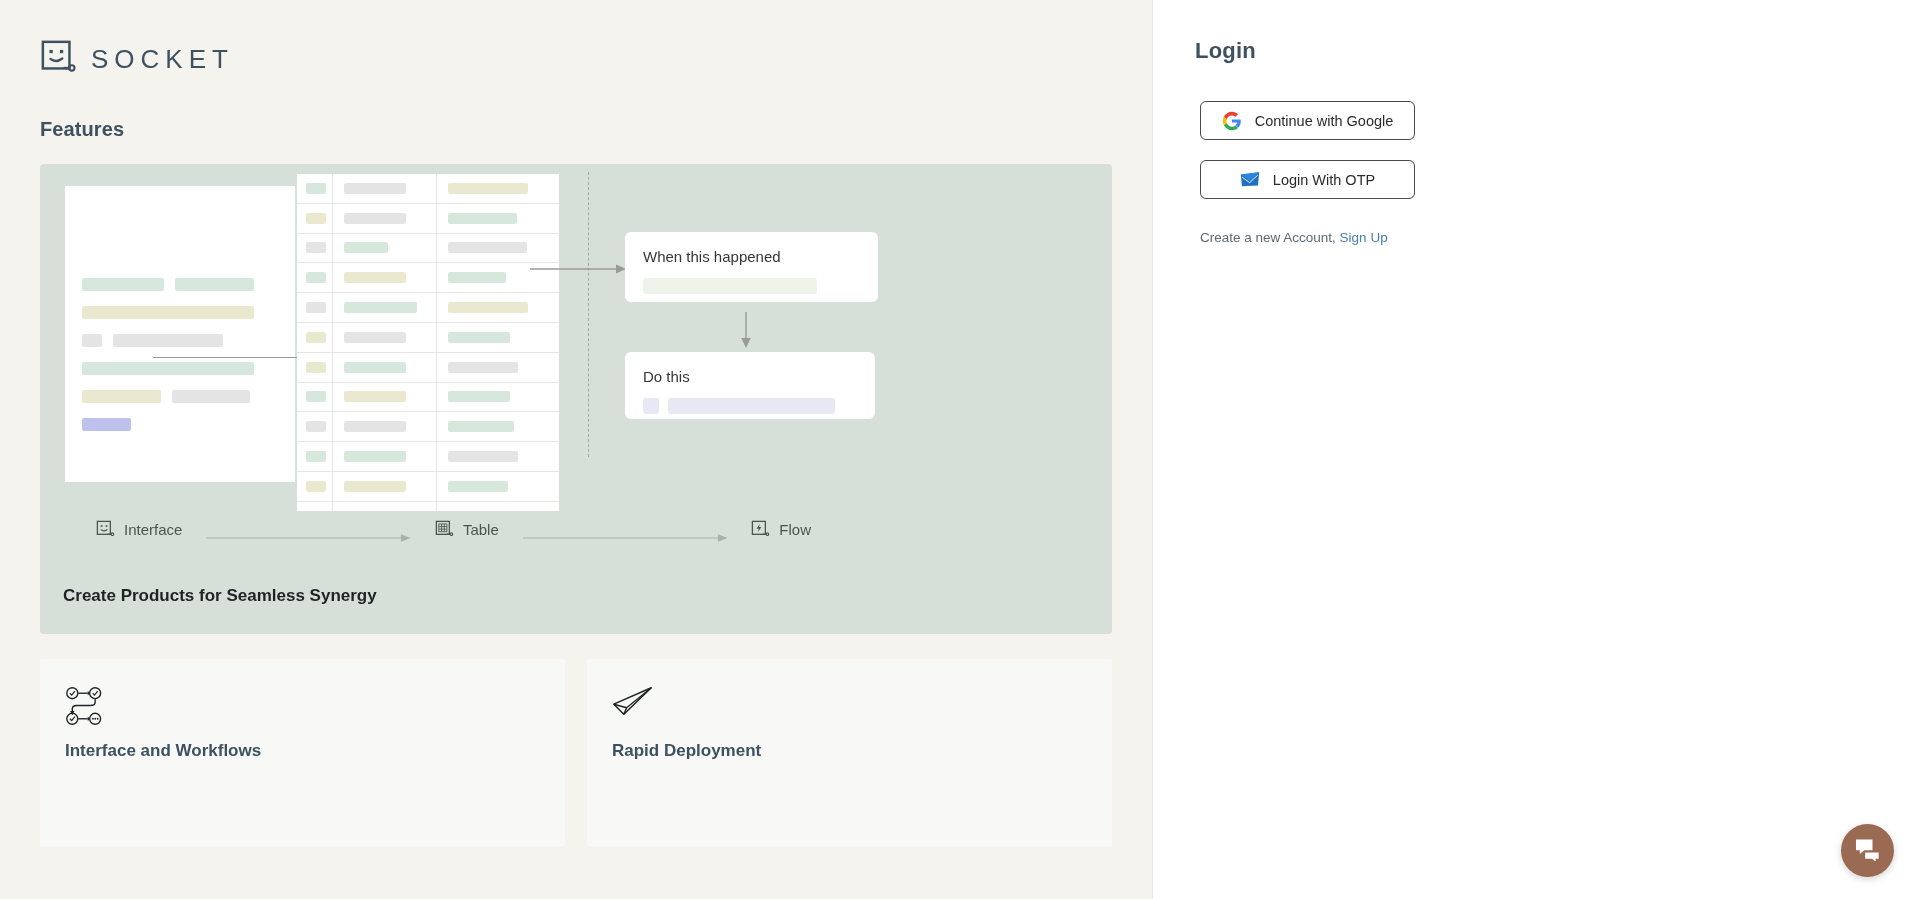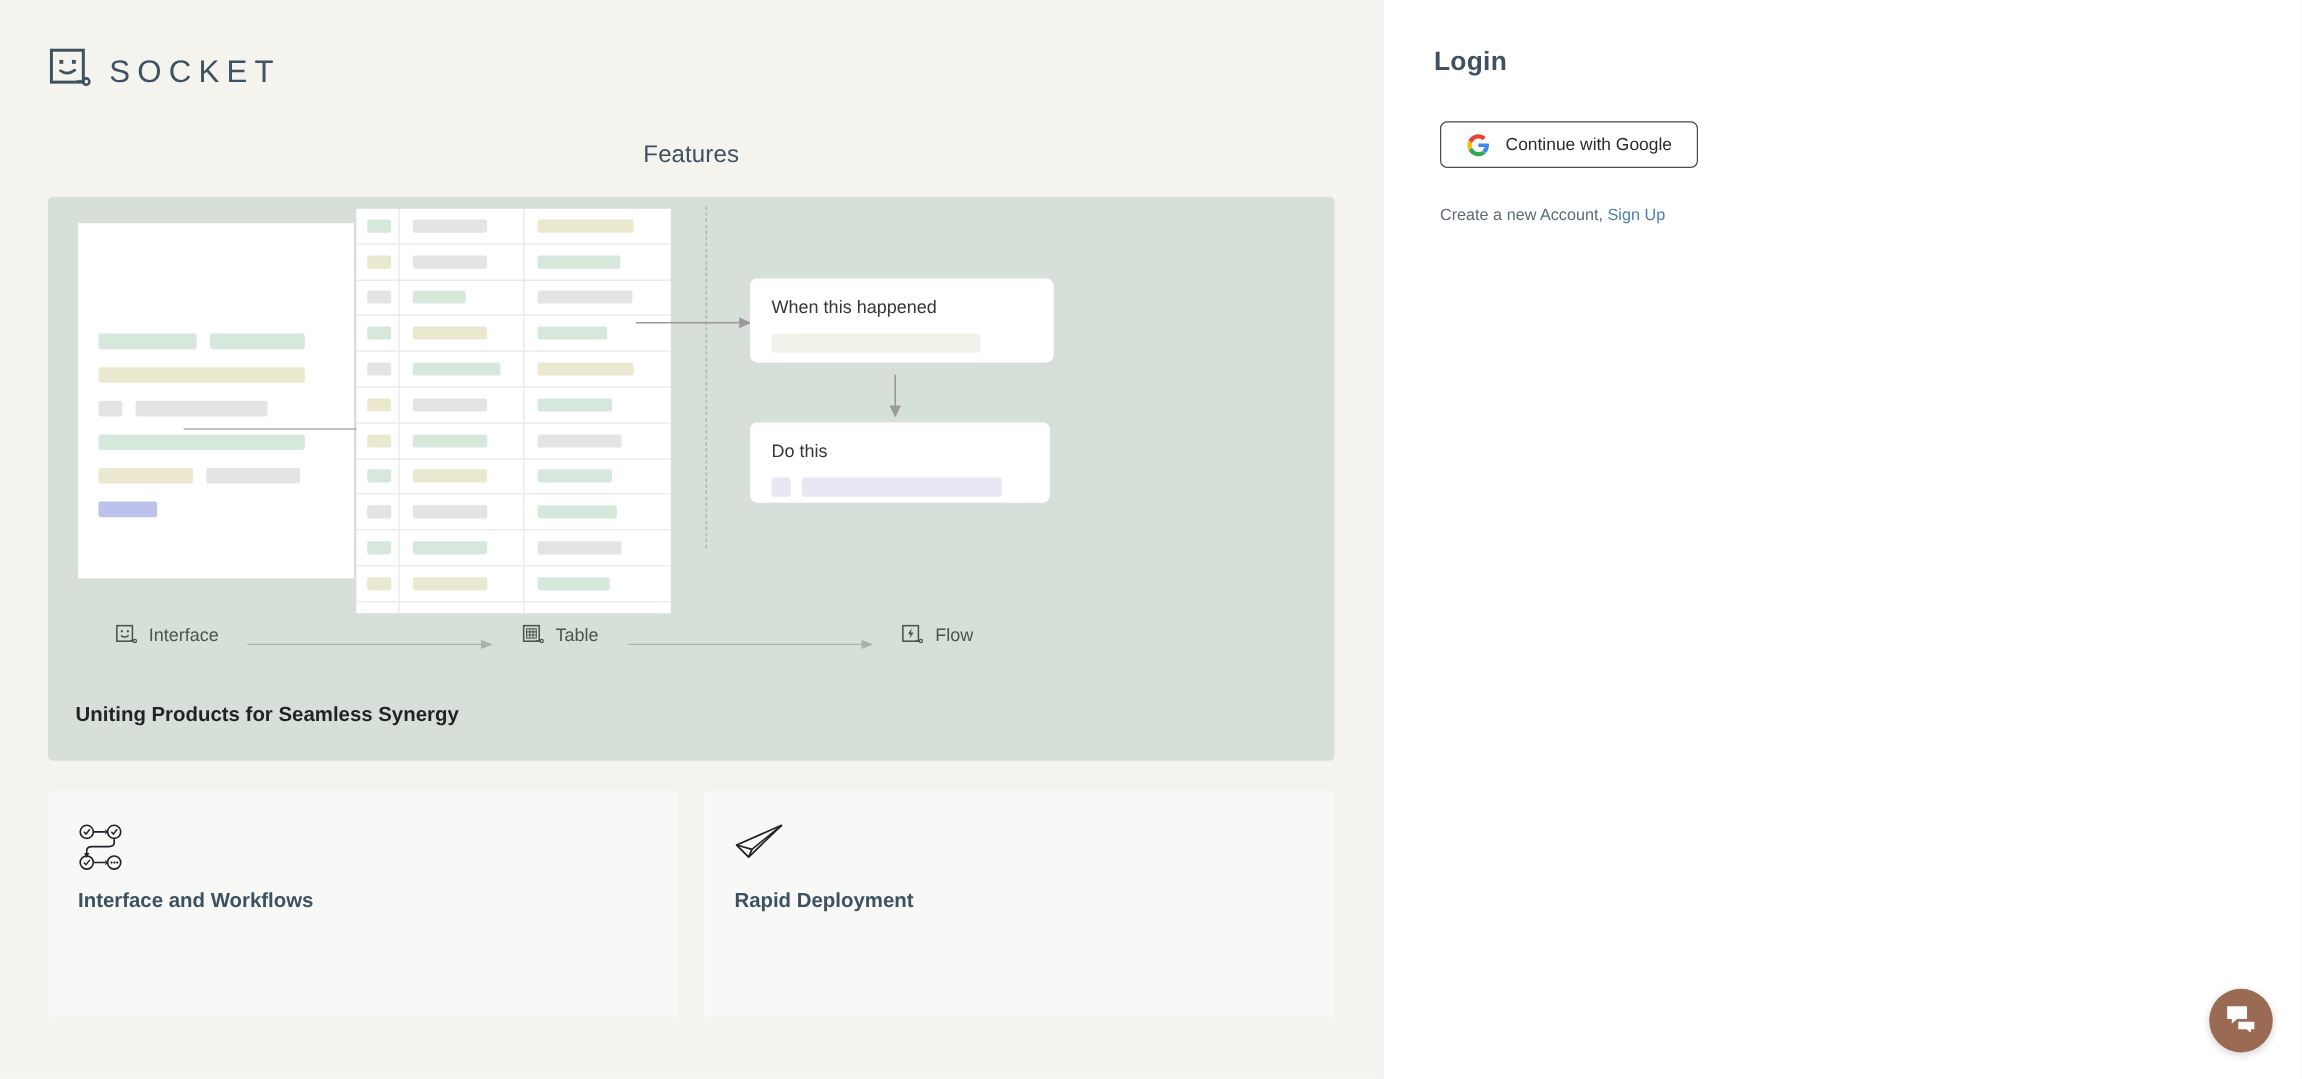--- a/index.html
+++ b/index.html
@@ -47,24 +47,23 @@
     letter-spacing: 6px;
     font-weight: 500;
     color: #3d5161;
     line-height: 1;
     padding-top: 2px;
   }
 
   .features-heading {
     margin-top: 40px;
     font-size: 20px;
-    font-weight: normal;
+    font-weight: bold;
     color: #3d5161;
     letter-spacing: .1px;
-    text-align: center;
   }
 
   
   .hero-card {
     margin-top: 23px;
     width: 1072px;
     height: 470px;
     background: #d7e0d8;
     border-radius: 4px;
     position: relative;
@@ -570,21 +569,21 @@
               <polygon points="10.2,4.2 6.4,10 9,10 8.2,14 12,8.2 9.4,8.2" fill="#4b5550"></polygon>
               <path d="M13.6 16.4 L17.6 16.4" stroke="#4b5550" stroke-width="1.4"></path>
               <circle cx="19" cy="16.4" r="1.5" fill="none" stroke="#4b5550" stroke-width="1.3"></circle>
             </svg>
           </span>
           <span class="legend-label">Flow</span>
         </div>
 
       </div>
 
-      <div class="hero-caption">Uniting Products for Seamless Synergy</div>
+      <div class="hero-caption">Create Products for Seamless Synergy</div>
     </div>
 
     <div class="cards-row">
 
       <div class="fcard">
         <div class="fcard-icon">
           <svg width="42" height="42" viewBox="0 0 46 46">
             <circle cx="8" cy="9" r="6" fill="none" stroke="#1f2326" stroke-width="1.5"></circle>
             <path d="M5.4 9 L7.3 11 L10.8 6.6" fill="none" stroke="#1f2326" stroke-width="1.3"></path>
             <circle cx="33" cy="9" r="6" fill="none" stroke="#1f2326" stroke-width="1.5"></circle>
@@ -629,20 +628,30 @@
         <svg class="auth-ico" viewBox="0 0 48 48">
           <path fill="#4285F4" d="M45.1 24.5c0-1.6-.1-2.8-.4-4H24v7.3h12.1c-.2 2-1.6 5-4.5 7l6.9 5.3c4.1-3.8 6.6-9.4 6.6-15.6z"></path>
           <path fill="#34A853" d="M24 46c5.9 0 10.9-2 14.5-5.3l-6.9-5.3c-1.8 1.3-4.3 2.2-7.6 2.2-5.8 0-10.7-3.8-12.5-9.1l-7.1 5.5C8.1 41.1 15.4 46 24 46z"></path>
           <path fill="#FBBC05" d="M11.5 28.5c-.5-1.4-.8-2.9-.8-4.5s.3-3.1.7-4.5l-7.1-5.5C2.8 17 2 20.4 2 24s.8 7 2.3 10z"></path>
           <path fill="#EA4335" d="M24 10.6c4.1 0 6.9 1.8 8.5 3.3l6.2-6C34.9 4.4 29.9 2 24 2 15.4 2 8.1 6.9 4.3 14l7.1 5.5c1.9-5.3 6.8-8.9 12.6-8.9z"></path>
         </svg>
       </span>
       <span>Continue with Google</span>
     </button>
 
+    <button class="auth-btn otp">
+      <span>
+        <svg class="auth-ico" viewBox="0 0 24 20">
+          <path d="M1 3.5 L23 0.8 L21.6 16.5 L2.4 17.6 Z" fill="#1f6fc4"></path>
+          <path d="M1 3.5 L12 11.6 L23 0.8" fill="#2f86e0"></path>
+          <path d="M2.6 6.6 L11.6 13.2 L21.3 4.2" fill="none" stroke="#ffffff" stroke-width="1.1"></path>
+        </svg>
+      </span>
+      <span>Login With OTP</span>
+    </button>
 
     <div class="signup-line">
       <span>Create a new Account,</span>
       <a class="signup-link" href="#">Sign Up</a>
     </div>
 
     <div class="chat-fab">
       <span>
         <svg width="27" height="24" viewBox="0 0 28 25">
           <path d="M2 2.6 h17.2 v11.1 h-8.6 l-4.6 4.1 v-4.1 H2 Z" fill="#ffffff"></path>

